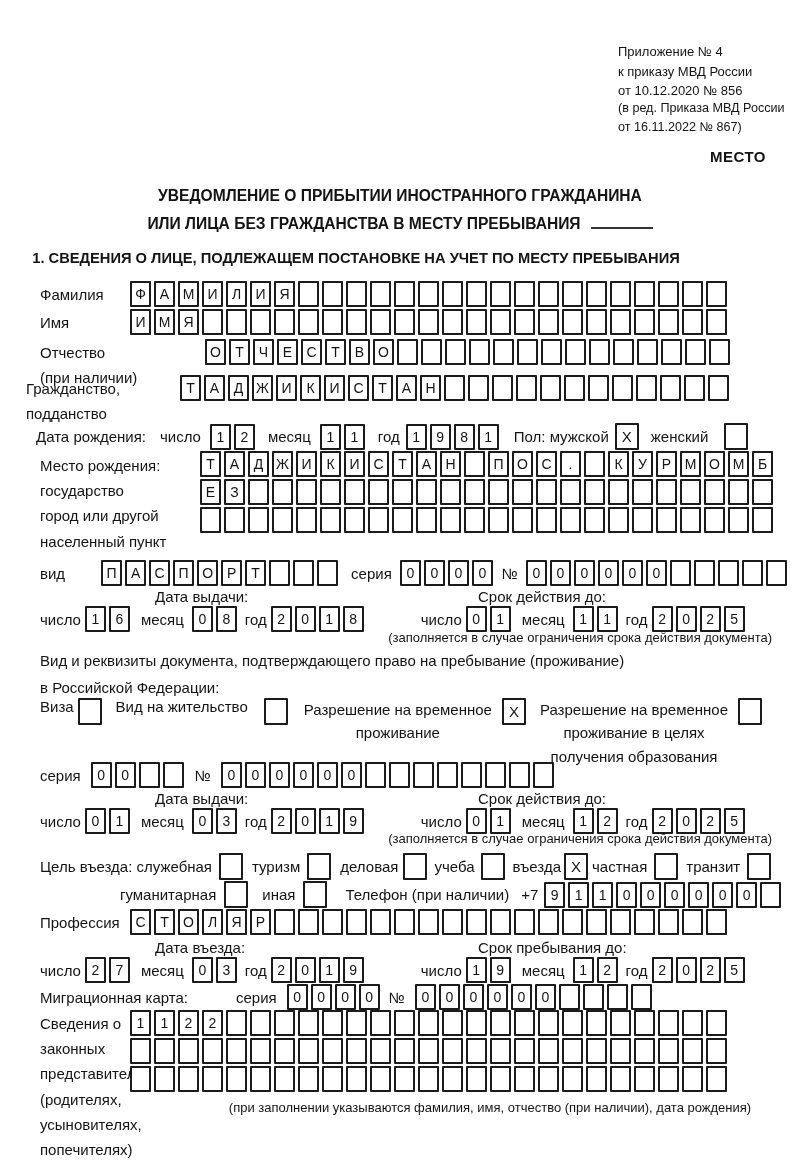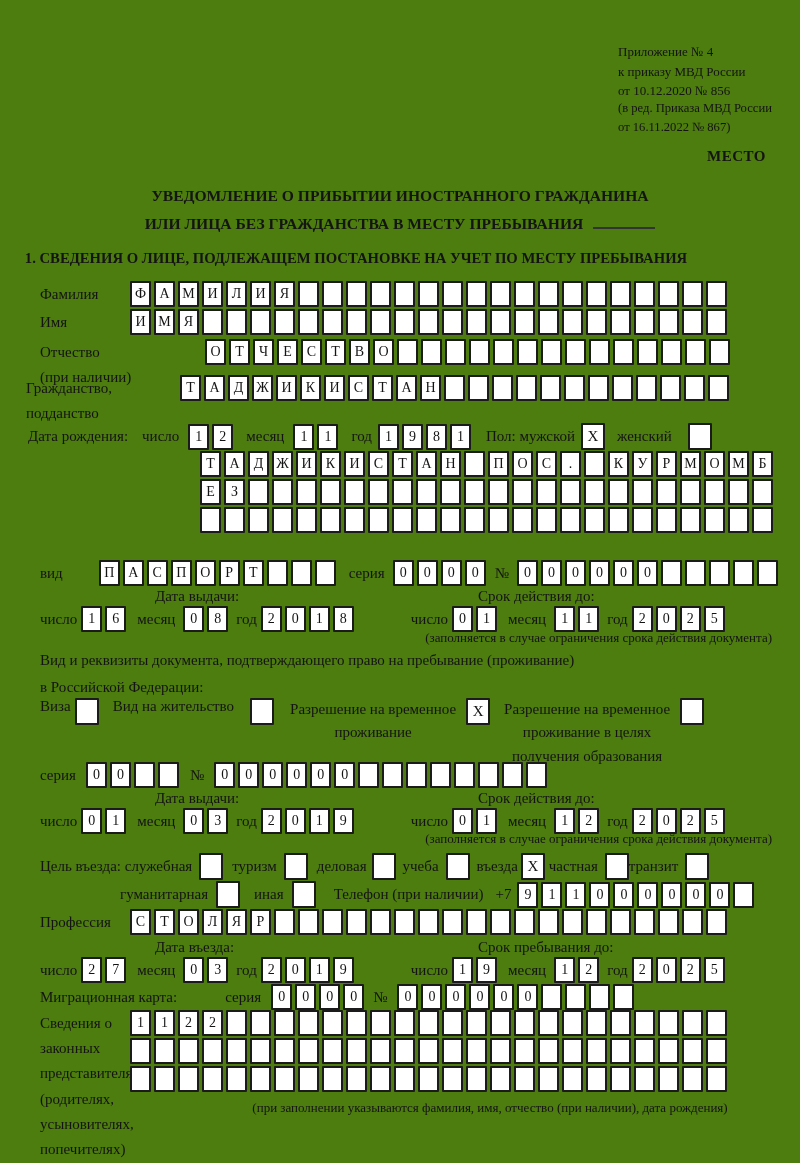--- a/index.html
+++ b/index.html
@@ -1,18 +1,18 @@
 <!DOCTYPE html>
 <html><head>
 <meta charset="utf-8">
 <style>
   html,body{margin:0;padding:0;background:#e8e8e8;}
   .page{
-    position:relative;width:800px;height:1163px;background:#4d7c0f;
-    font-family:Liberation Serif, serif;color:#141414;
+    position:relative;width:800px;height:1163px;background:#ffffff;
+    font-family:Liberation Sans, sans-serif;color:#141414;
     font-size:15px;overflow:hidden;margin:0 auto;
   }
   .abs{position:absolute;white-space:nowrap;}
   .frow{display:flex;align-items:center;}
   .ftop{display:flex;align-items:flex-start;}
   .pre{white-space:pre-line;}
   .b{font-weight:bold;}
   .ctr{text-align:center;}
   .rgt{text-align:right;}
   .small{font-size:13px;}
@@ -161,21 +161,21 @@
       <span class="cell"></span>
       <span class="cell"></span>
       <span class="cell"></span>
       <span class="cell"></span>
       <span class="cell"></span>
       <span class="cell"></span>
       <span class="cell"></span>
       <span class="cell"></span>
     </div>
 
-  <div class="abs frow" style="top:423px;left:28px;">
+  <div class="abs frow" style="top:423px;left:36px;">
     <span>Дата рождения:</span>
     <span style="margin-left:14px;">число</span>
     <span class="cells" style="margin-left:9px;">
         <span class="cell">1</span>
         <span class="cell">2</span>
       </span>
     <span style="margin-left:10px;">месяц</span>
     <span class="cells" style="margin-left:9px;">
         <span class="cell">1</span>
         <span class="cell">1</span>
@@ -186,20 +186,24 @@
         <span class="cell">9</span>
         <span class="cell">8</span>
         <span class="cell">1</span>
       </span>
     <span style="margin-left:12px;">Пол: мужской</span>
     <span class="cbx" style="margin-left:6px;">X</span>
     <span style="margin-left:12px;">женский</span>
     <span class="cbx" style="margin-left:16px;"></span>
   </div>
 
+  <div class="abs pre lh" style="top:453px;left:40px;">Место рождения:
+государство
+город или другой
+населенный пункт</div>
   <div class="abs cells" style="top:451px;left:200px;">
       <span class="cell">Т</span>
       <span class="cell">А</span>
       <span class="cell">Д</span>
       <span class="cell">Ж</span>
       <span class="cell">И</span>
       <span class="cell">К</span>
       <span class="cell">И</span>
       <span class="cell">С</span>
       <span class="cell">Т</span>
@@ -442,21 +446,21 @@
     <span style="margin-left:9px;">туризм</span>
     <span class="cbx" style="margin-left:7px;"></span>
     <span style="margin-left:9px;">деловая</span>
     <span class="cbx" style="margin-left:5px;"></span>
     <span style="margin-left:7px;">учеба</span>
     <span class="cbx" style="margin-left:7px;"></span>
     <span style="margin-left:7px;">въезда</span>
     <span class="cbx" style="margin-left:3px;">X</span>
     <span style="margin-left:4px;">частная</span>
     <span class="cbx" style="margin-left:7px;"></span>
-    <span style="">транзит</span>
+    <span style="margin-left:8px;">транзит</span>
     <span class="cbx" style="margin-left:7px;"></span>
   </div>
 
   <div class="abs frow" style="top:881px;left:120px;">
     <span>гуманитарная</span>
     <span class="cbx" style="margin-left:8px;"></span>
     <span style="margin-left:14px;">иная</span>
     <span class="cbx" style="margin-left:8px;"></span>
     <span style="margin-left:18px;">Телефон (при наличии)</span>
     <span style="margin-left:12px;">+7</span>

